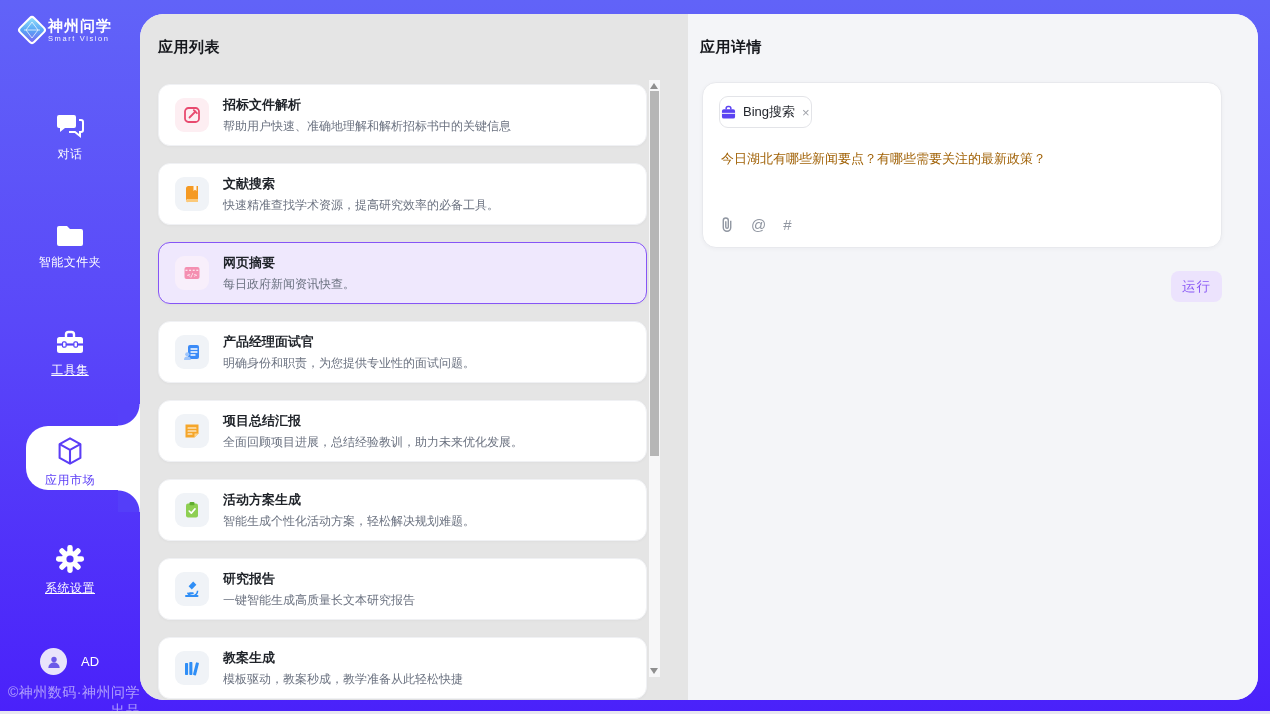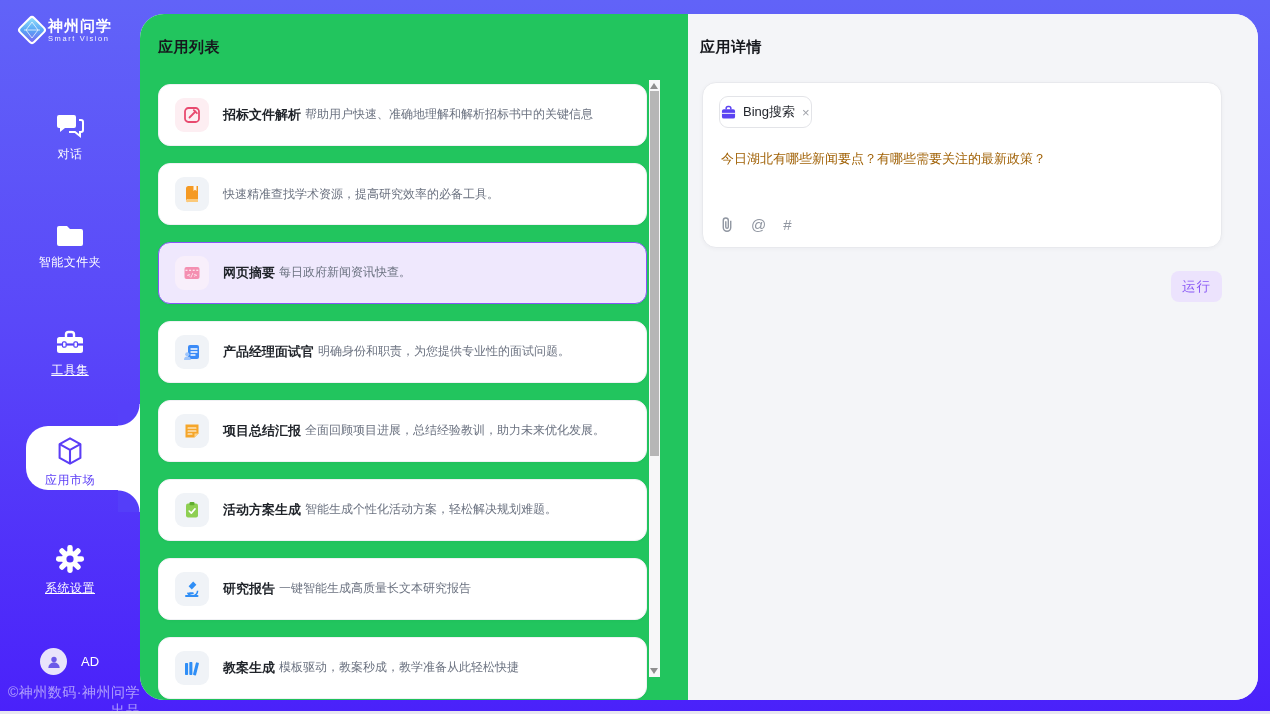--- a/index.html
+++ b/index.html
@@ -33,28 +33,28 @@
   .user-row{position:absolute;left:40px;top:648px;display:flex;align-items:center;gap:14px;cursor:pointer;}
   .avatar{width:27px;height:27px;border-radius:50%;background:#e9e4fb;display:flex;align-items:center;justify-content:center;}
   .user-name{color:#fff;font-size:13px;}
   .copyright{position:absolute;left:0;top:684px;width:140px;text-align:right;font-size:14px;color:rgba(255,255,255,.55);letter-spacing:.5px;}
 
   
   .content{position:absolute;left:140px;top:14px;width:1118px;height:686px;border-radius:24px;overflow:hidden;display:flex;background:#fff;}
   .panel-title{font-size:15px;font-weight:bold;color:#16181d;letter-spacing:.5px;}
 
   
-  .list-panel{width:548px;background:#22c55e;position:relative;box-sizing:border-box;padding:24px 0 0 18px;}
+  .list-panel{width:548px;background:#e5e5e5;position:relative;box-sizing:border-box;padding:24px 0 0 18px;}
   .cards{margin-top:27px;width:489px;}
   .card{box-sizing:border-box;height:62px;border:1px solid #f0f1f4;border-radius:12px;background:#fff;
     display:flex;align-items:center;gap:14px;padding-left:16px;margin-bottom:17px;
     box-shadow:0 1px 3px rgba(20,20,43,.03);cursor:pointer;}
   .card.selected{background:#efe8fd;border:1.5px solid #8655f6;}
   .tile{width:34px;height:34px;border-radius:9px;background:#f0f3f7;display:flex;align-items:center;justify-content:center;flex:0 0 auto;}
-  .meta{display:flex;flex-direction:row;gap:4px;min-width:0;}
+  .meta{display:flex;flex-direction:column;gap:4px;min-width:0;}
   .card-title{font-size:13px;font-weight:bold;color:#1f2329;}
   .card-desc{font-size:12px;color:#6b7280;white-space:nowrap;}
 
   
   .scroll-track{position:absolute;right:28px;top:66px;width:11px;height:597px;background:#f7f7f8;}
   .scroll-thumb{position:absolute;left:1px;top:11px;width:9px;height:365px;background:#b6b6b6;cursor:pointer;}
   .sb-arrow{position:absolute;left:1px;width:0;height:0;border-left:4.5px solid transparent;border-right:4.5px solid transparent;cursor:pointer;}
   .sb-up{top:3px;border-bottom:6px solid #8f8f8f;}
   .sb-down{bottom:3px;border-top:6px solid #8f8f8f;}
 
@@ -184,20 +184,21 @@
 
       <div class="card">
         <span class="tile">
           <svg width="18" height="18" viewBox="0 0 18 18">
             <path d="M3 3.5A2.5 2.5 0 0 1 5.5 1H15v13H5.5A2.5 2.5 0 0 0 3 16.5z" fill="#f59a23"></path>
             <path d="M3 16.5A2.5 2.5 0 0 1 5.5 14H15v3H5.5A2.5 2.5 0 0 1 3 16.5z" fill="#fbc97a"></path>
             <path d="M10.5 1h3v5l-1.5-1.3L10.5 6z" fill="#fff" opacity=".9"></path>
           </svg>
         </span>
         <span class="meta">
+          <span class="card-title">文献搜索</span>
           <span class="card-desc">快速精准查找学术资源，提高研究效率的必备工具。</span>
         </span>
       </div>
 
       <div class="card selected">
         <span class="tile" style="background:#f8effb">
           <svg width="18" height="18" viewBox="0 0 18 18">
             <rect x="1.5" y="3" width="15" height="12" rx="2" fill="#f48fb1"></rect>
             <path d="M2.5 6.3h13" stroke="#fff" stroke-width="1.1" stroke-dasharray="2 1.6"></path>
             <text x="9" y="12.6" text-anchor="middle" font-size="5.6" fill="#fff" font-family="DejaVu Sans Mono, monospace">&lt;/&gt;</text>

